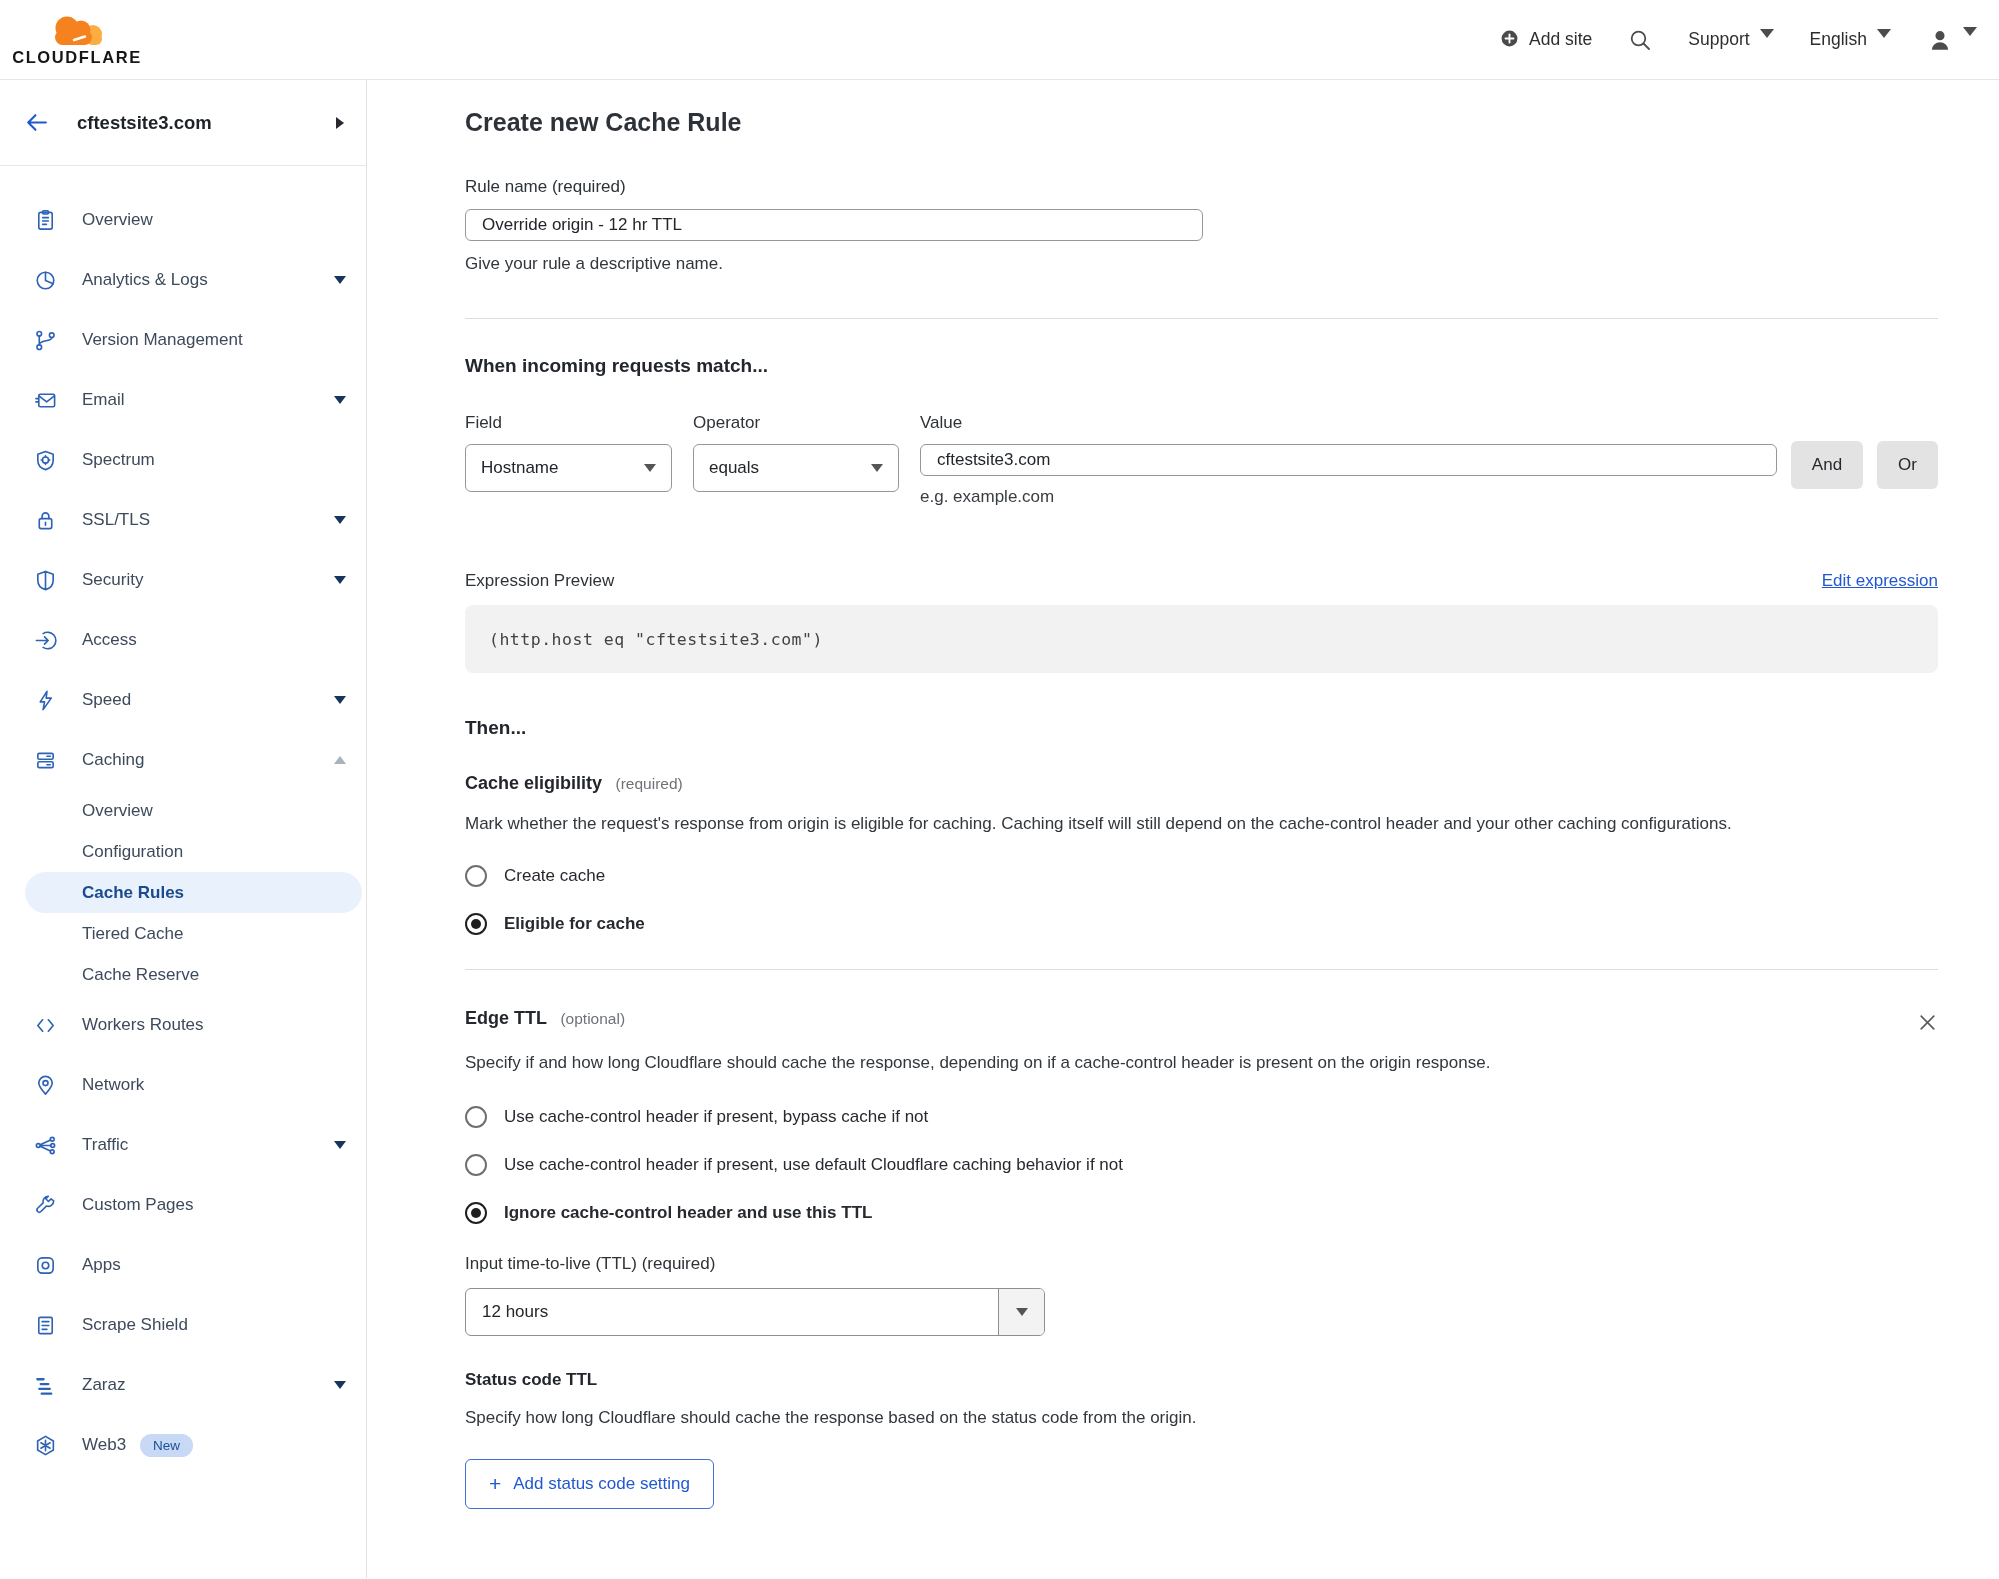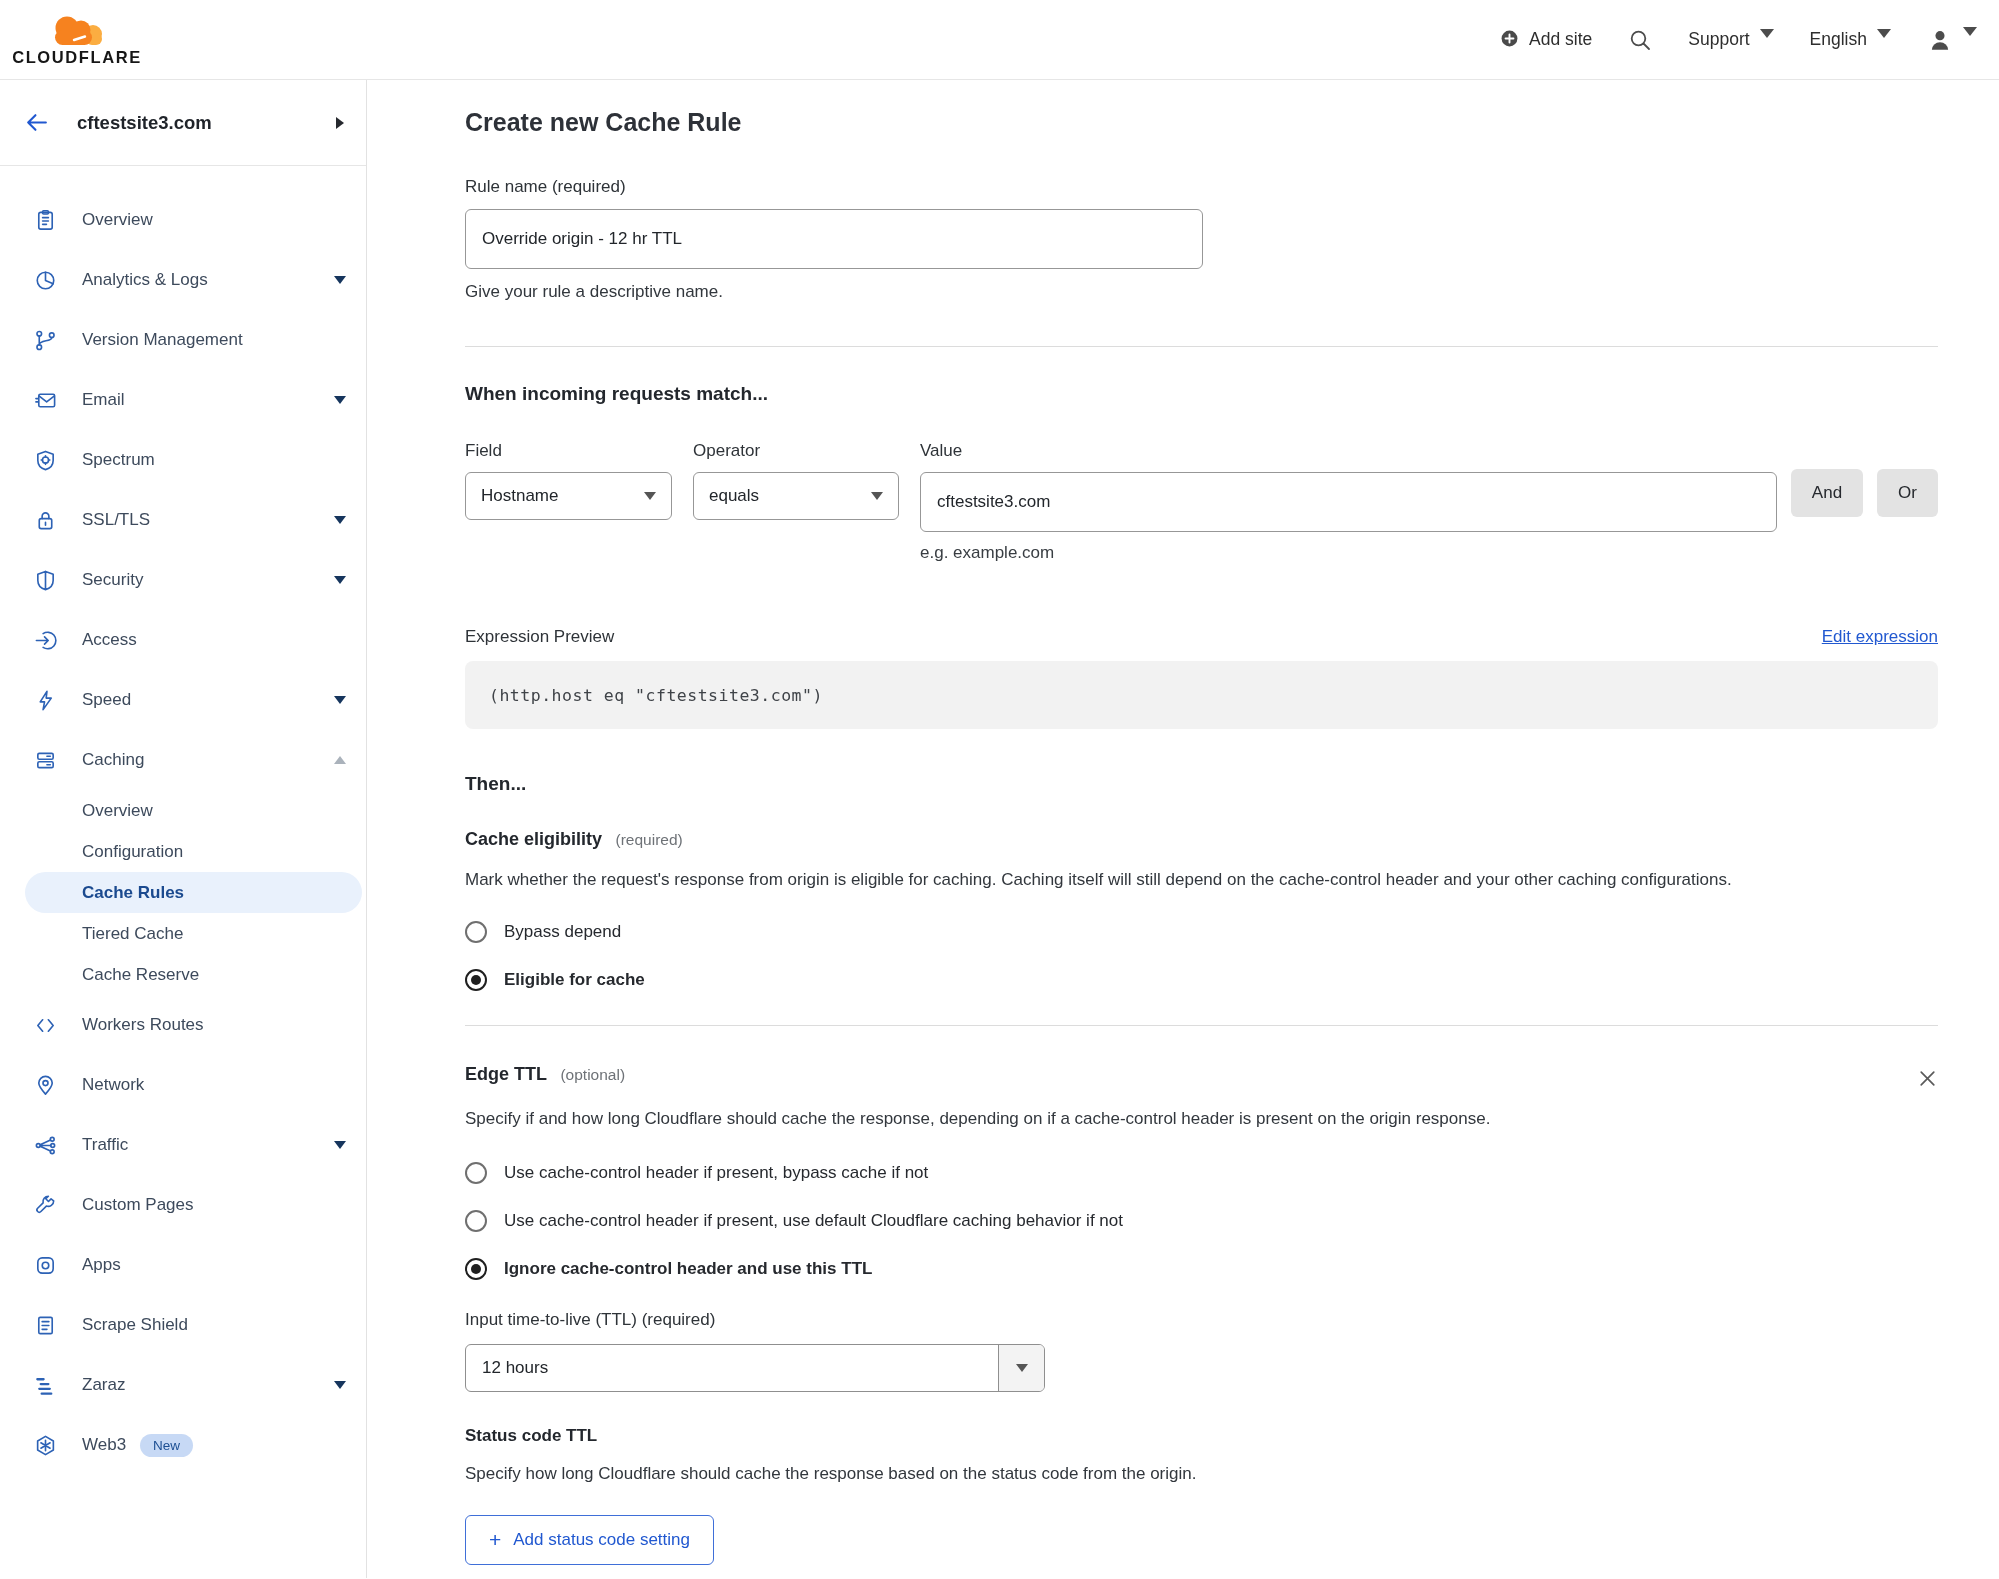--- a/index.html
+++ b/index.html
@@ -42,21 +42,21 @@
                        font-weight:700; color:#1b4a8f; }
   .badge { margin-left:14px; background:#c7d9f5; color:#1d4f93; font-size:13.5px; font-weight:400;
            border-radius:12px; padding:4px 13px; }
   svg.icn { stroke:#2d62b5; fill:none; stroke-width:1.7; stroke-linecap:round; stroke-linejoin:round; }
 
   
   .content { flex:1; padding:20px 61px 0 98px; overflow:hidden; }
   h1 { font-size:25px; font-weight:700; color:#2d3138; margin-top:8px; }
   .field-label { font-size:17px; color:#2e3338; }
   .muted { color:#6e7277; font-weight:400; font-size:15.5px; margin-left:9px; }
-  .text-input { height:60px; border:1px solid #979797; border-radius:6px; font-size:17px; color:#22262b;
+  .text-input { height:32px; border:1px solid #979797; border-radius:6px; font-size:17px; color:#22262b;
                 padding:0 16px; width:100%; font-family:"Liberation Sans",sans-serif; background:#fff; }
   .help { font-size:17px; color:#32373d; margin-top:13px; }
   hr.div { border:none; border-top:1px solid #dcdcdc; margin-top:44px; }
   h2 { font-size:19px; font-weight:700; color:#23272d; }
   .match-row { display:flex; align-items:flex-start; margin-top:36px; }
   .col-label { font-size:17px; color:#2e3338; margin-bottom:11px; }
   .selbox { height:48px; border:1px solid #979797; border-radius:6px; display:flex; align-items:center;
             justify-content:space-between; padding:0 15px; font-size:17px; color:#22262b; cursor:pointer;
             background:#fff; }
   .sel-tri { width:0; height:0; border-left:6.5px solid transparent; border-right:6.5px solid transparent;
@@ -420,21 +420,21 @@
     <h2 style="margin-top:44px">Then...</h2>
 
     <div style="margin-top:34px">
       <h3 class="sec" style="display:inline">Cache eligibility</h3>
       <span class="muted">(required)</span>
     </div>
     <div class="desc" style="max-width:1370px">Mark whether the request's response from origin is eligible for caching. Caching itself will still depend on the cache-control header and your other caching configurations.</div>
 
     <div class="radio-row">
       <span class="radio"></span>
-      <span class="radio-lbl">Bypass depend</span>
+      <span class="radio-lbl">Create cache</span>
     </div>
     <div class="radio-row">
       <span class="radio on"></span>
       <span class="radio-lbl b">Eligible for cache</span>
     </div>
 
     <hr class="div" style="margin-top:34px">
 
     <div class="sechead">
       <div>

